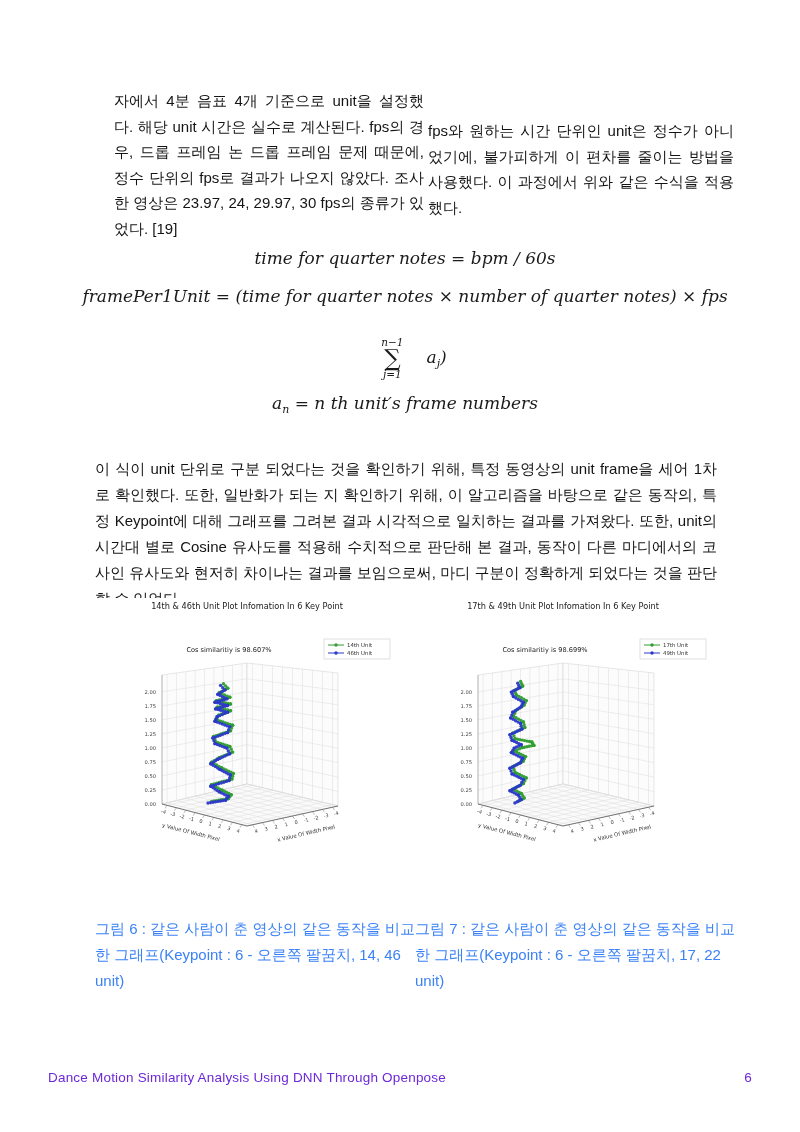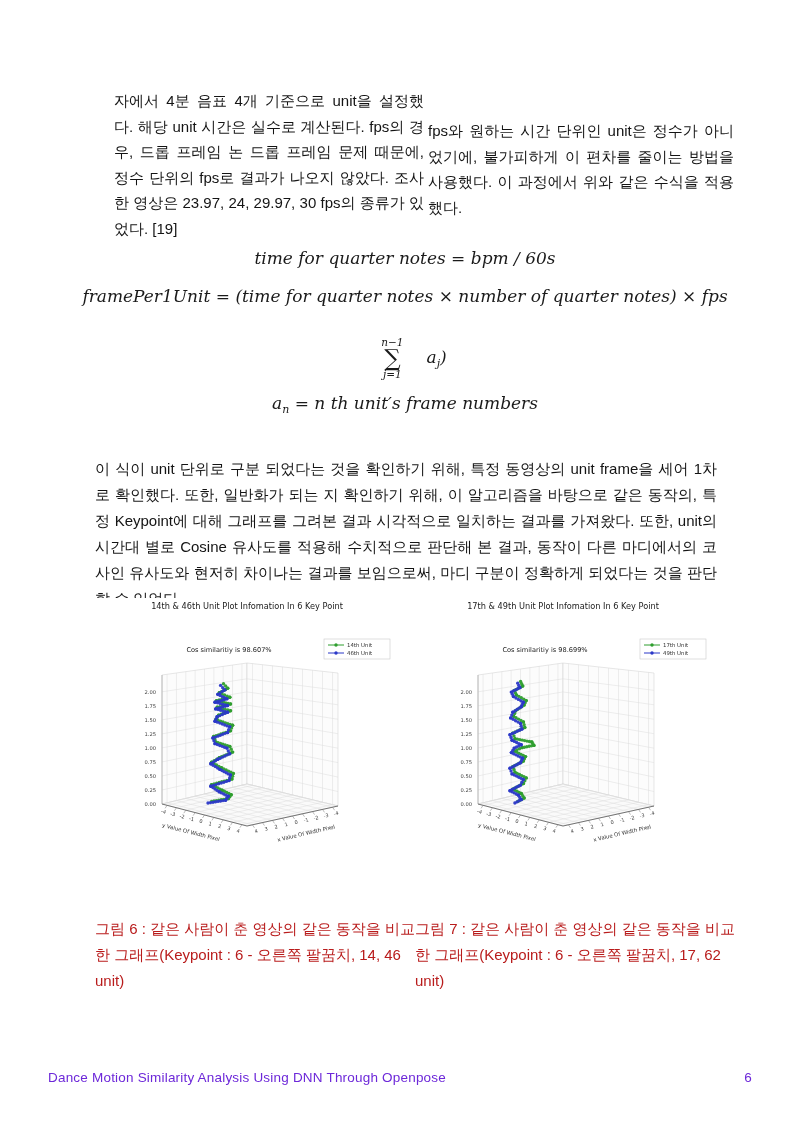--- a/index.html
+++ b/index.html
@@ -26,21 +26,21 @@
   #eq2{top:286px;}
   #eq3{top:330px;}
   #eq4{top:393px;}
   .paragraph{
     position:absolute;left:95px;top:456px;width:622px;
     font-size:15px;line-height:26px;color:#141414;text-align:justify;
   }
   .figure-svg{position:absolute;background:#fff;}
   #plot0{left:95px;top:598px;}
   #plot1{left:411px;top:598px;}
-  .caption{position:absolute;top:916px;width:322px;font-size:15px;line-height:26px;color:#b91c1c;}
+  .caption{position:absolute;top:916px;width:322px;font-size:15px;line-height:26px;color:#3b82f6;}
   #caption0{left:95px;}
   #caption1{left:415px;}
   .footer{
     position:absolute;left:48px;top:1070px;width:704px;
     display:flex;justify-content:space-between;align-items:baseline;
     font-size:13.5px;color:#6d28d9;letter-spacing:.2px;
   }
 </style>
 </head>
 <body>
@@ -791,18 +791,18 @@
       <circle cx="104.6" cy="91.88" r="1.7" fill="#2b38c8" fill-opacity="0.95"></circle>
       <circle cx="106.7" cy="90.76" r="1.7" fill="#2b38c8" fill-opacity="0.95"></circle>
       <circle cx="108.8" cy="89.64" r="1.7" fill="#2b38c8" fill-opacity="0.95"></circle>
       <circle cx="108.8" cy="89.64" r="1.7" fill="#2b38c8" fill-opacity="0.95"></circle>
       <circle cx="107.75" cy="87.4" r="1.7" fill="#2b38c8" fill-opacity="0.95"></circle>
       <circle cx="106.7" cy="85.16" r="1.7" fill="#2b38c8" fill-opacity="0.95"></circle>
     </g>
   </svg>
 
 <div class="caption" id="caption0">그림 6 : 같은 사람이 춘 영상의 같은 동작을 비교한 그래프(Keypoint : 6 - 오른쪽 팔꿈치, 14, 46 unit)</div>
-<div class="caption" id="caption1">그림 7 : 같은 사람이 춘 영상의 같은 동작을 비교한 그래프(Keypoint : 6 - 오른쪽 팔꿈치, 17, 62 unit)</div>
+<div class="caption" id="caption1">그림 7 : 같은 사람이 춘 영상의 같은 동작을 비교한 그래프(Keypoint : 6 - 오른쪽 팔꿈치, 17, 22 unit)</div>
 
 <div class="footer">
   <span>Dance Motion Similarity Analysis Using DNN Through Openpose</span>
   <span>6</span>
 </div>
 
 </body></html>

